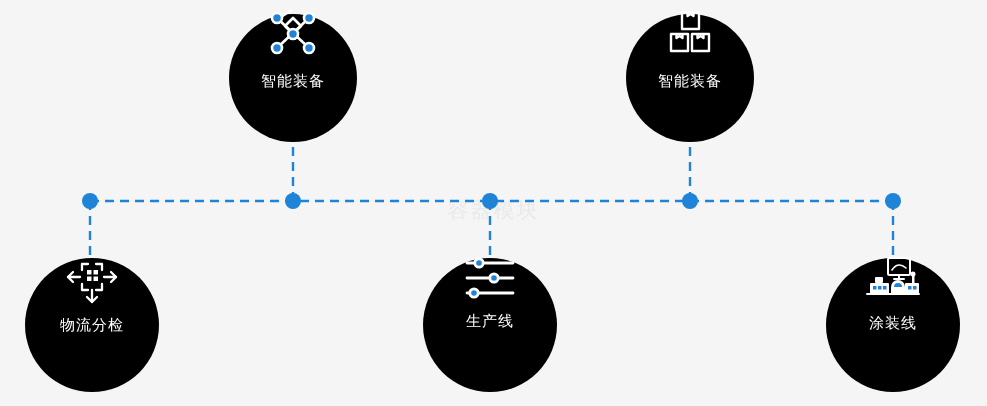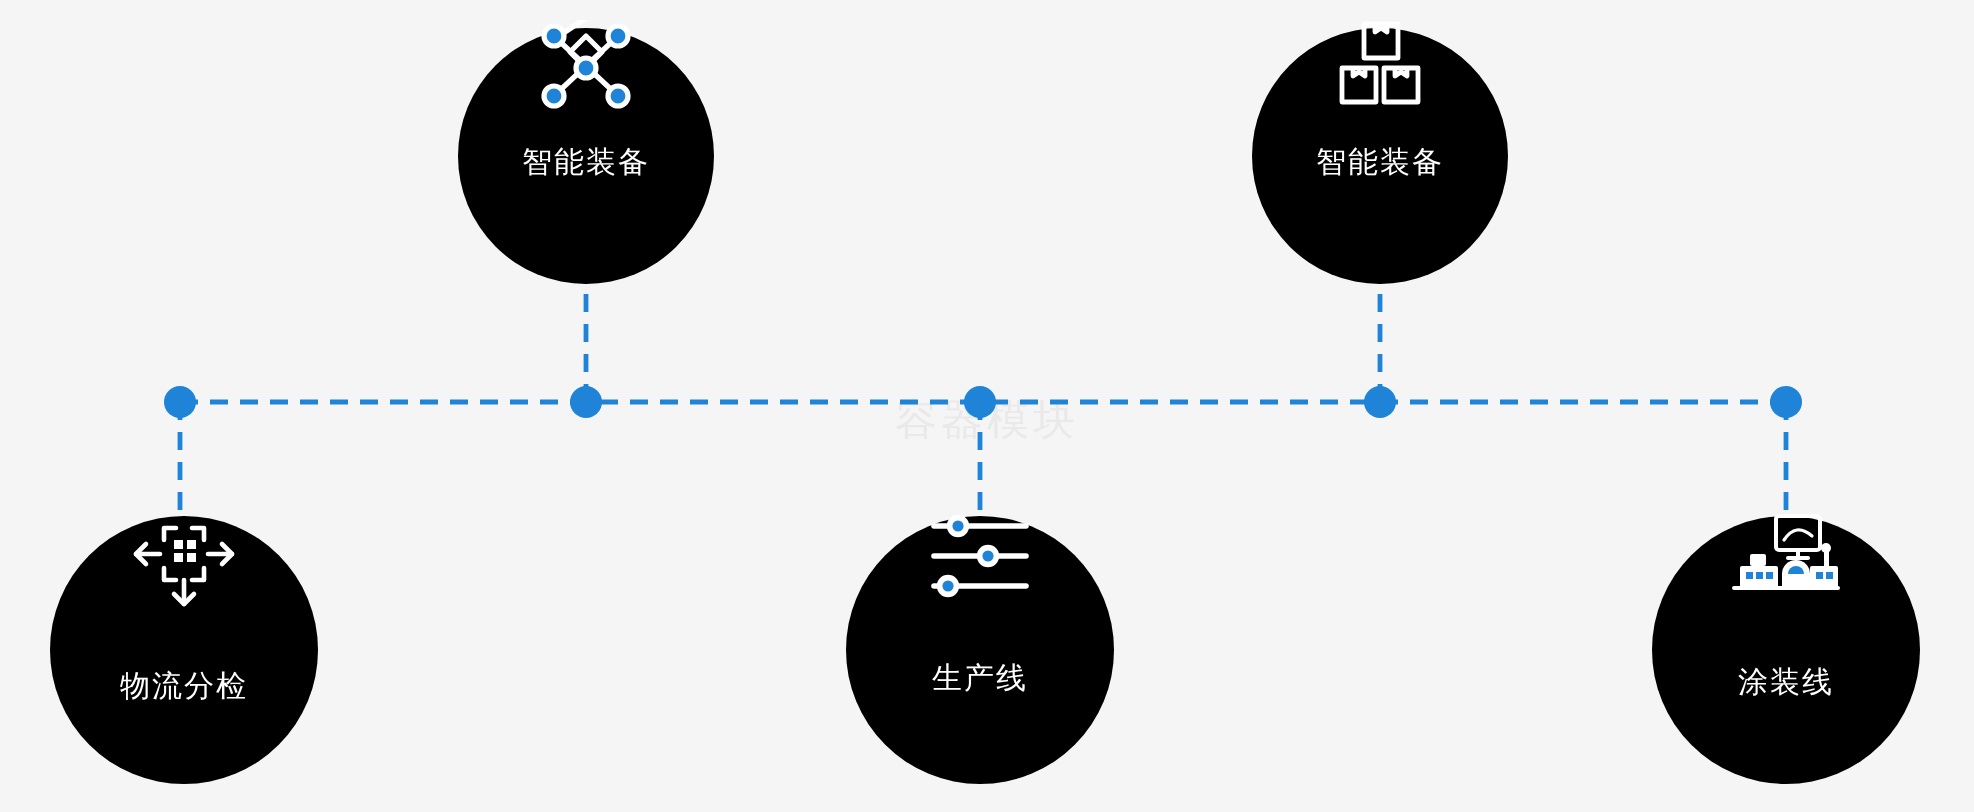--- a/index.html
+++ b/index.html
@@ -62,21 +62,21 @@
     color: #ffffff;
     font-size: 15px;
     letter-spacing: 1px;
     white-space: nowrap;
     font-weight: 400;
   }
   
   .node.top .icon-wrap { margin-top: -4px; }
   .node.top .node-label { margin-top: 16px; }
   .node.bottom .icon-wrap { margin-top: -2px; }
-  .node.bottom .node-label { margin-top: 28px; }
+  .node.bottom .node-label { margin-top: 10px; }
 </style>
 </head>
 <body>
 
 <div id="diagram">
 
   <div class="watermark">容器模块</div>
 
   <svg class="connector-layer" width="987" height="406" viewBox="0 0 987 406" xmlns="http://www.w3.org/2000/svg">
 

